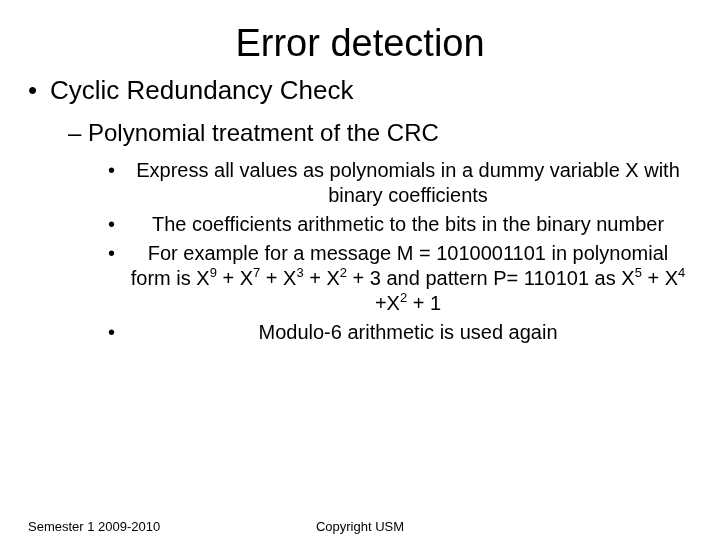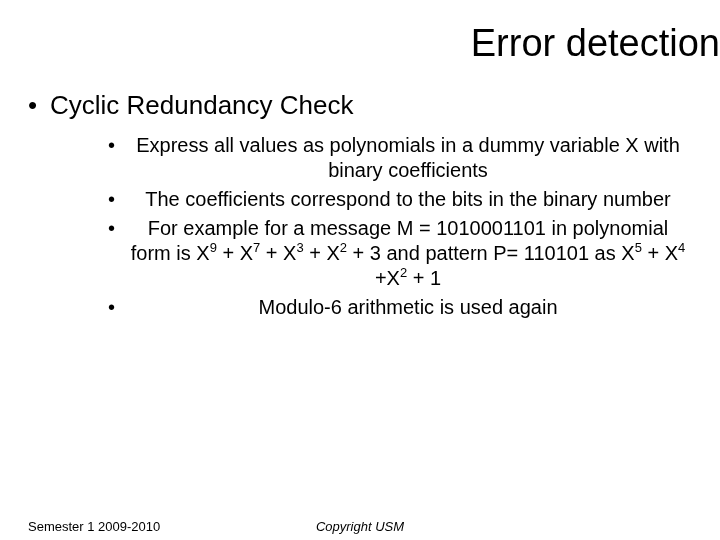--- a/index.html
+++ b/index.html
@@ -12,25 +12,25 @@
     color: #000000;
     overflow: hidden;
   }
   .slide {
     position: relative;
     width: 720px;
     height: 540px;
     box-sizing: border-box;
   }
   .title {
-    text-align: right;
+    text-align: center;
     font-size: 38px;
     font-weight: 400;
     margin-top: 22px;
-    margin-bottom: 25px;
+    margin-bottom: 10px;
   }
   .content {
     padding-left: 28px;
     padding-right: 30px;
   }
   .lvl1 {
     font-size: 26px;
     line-height: 1.2;
     margin-bottom: 12px;
   }
@@ -72,47 +72,49 @@
     bottom: 28px;
     left: 28px;
     right: 28px;
     font-size: 13px;
   }
   .footer-left { float: left; }
   .footer-center {
     position: absolute;
     left: 0; right: 0;
     text-align: center;
-    font-style: italic;
   }
 </style>
 </head>
 <body>
 
 <div class="slide">
 
   <div class="title">Error detection</div>
 
   <div class="content">
 
     <div class="lvl1">
       <span class="bullet">•</span><span>Cyclic Redundancy Check</span>
     </div>
 
+    <div class="lvl2">
+      <span>– </span><span>Polynomial treatment of the CRC</span>
+    </div>
 
     <div class="lvl3-wrap">
 
       <div class="lvl3">
         <span class="b3">•</span>
         <span class="t3">Express all values as polynomials in a dummy variable X with binary coefficients</span>
       </div>
 
       <div class="lvl3">
         <span class="b3">•</span>
-        <span class="t3">The coefficients correspond to the bits in the binary number</span>
+        <span class="t3">The coefficients arithmetic to the bits in the binary number</span>
       </div>
 
       <div class="lvl3">
         <span class="b3">•</span>
         <span class="t3"><span>For example for a message M = 1010001101 in polynomial form is X</span><sup>9</sup><span> + X</span><sup>7</sup><span> + X</span><sup>3</sup><span> + X</span><sup>2</sup><span> + 3 and pattern P= 110101 as X</span><sup>5</sup><span> + X</span><sup>4</sup><span> +X</span><sup>2</sup><span> + 1</span></span>
       </div>
 
       <div class="lvl3">
         <span class="b3">•</span>
         <span class="t3">Modulo-6 arithmetic is used again</span>

